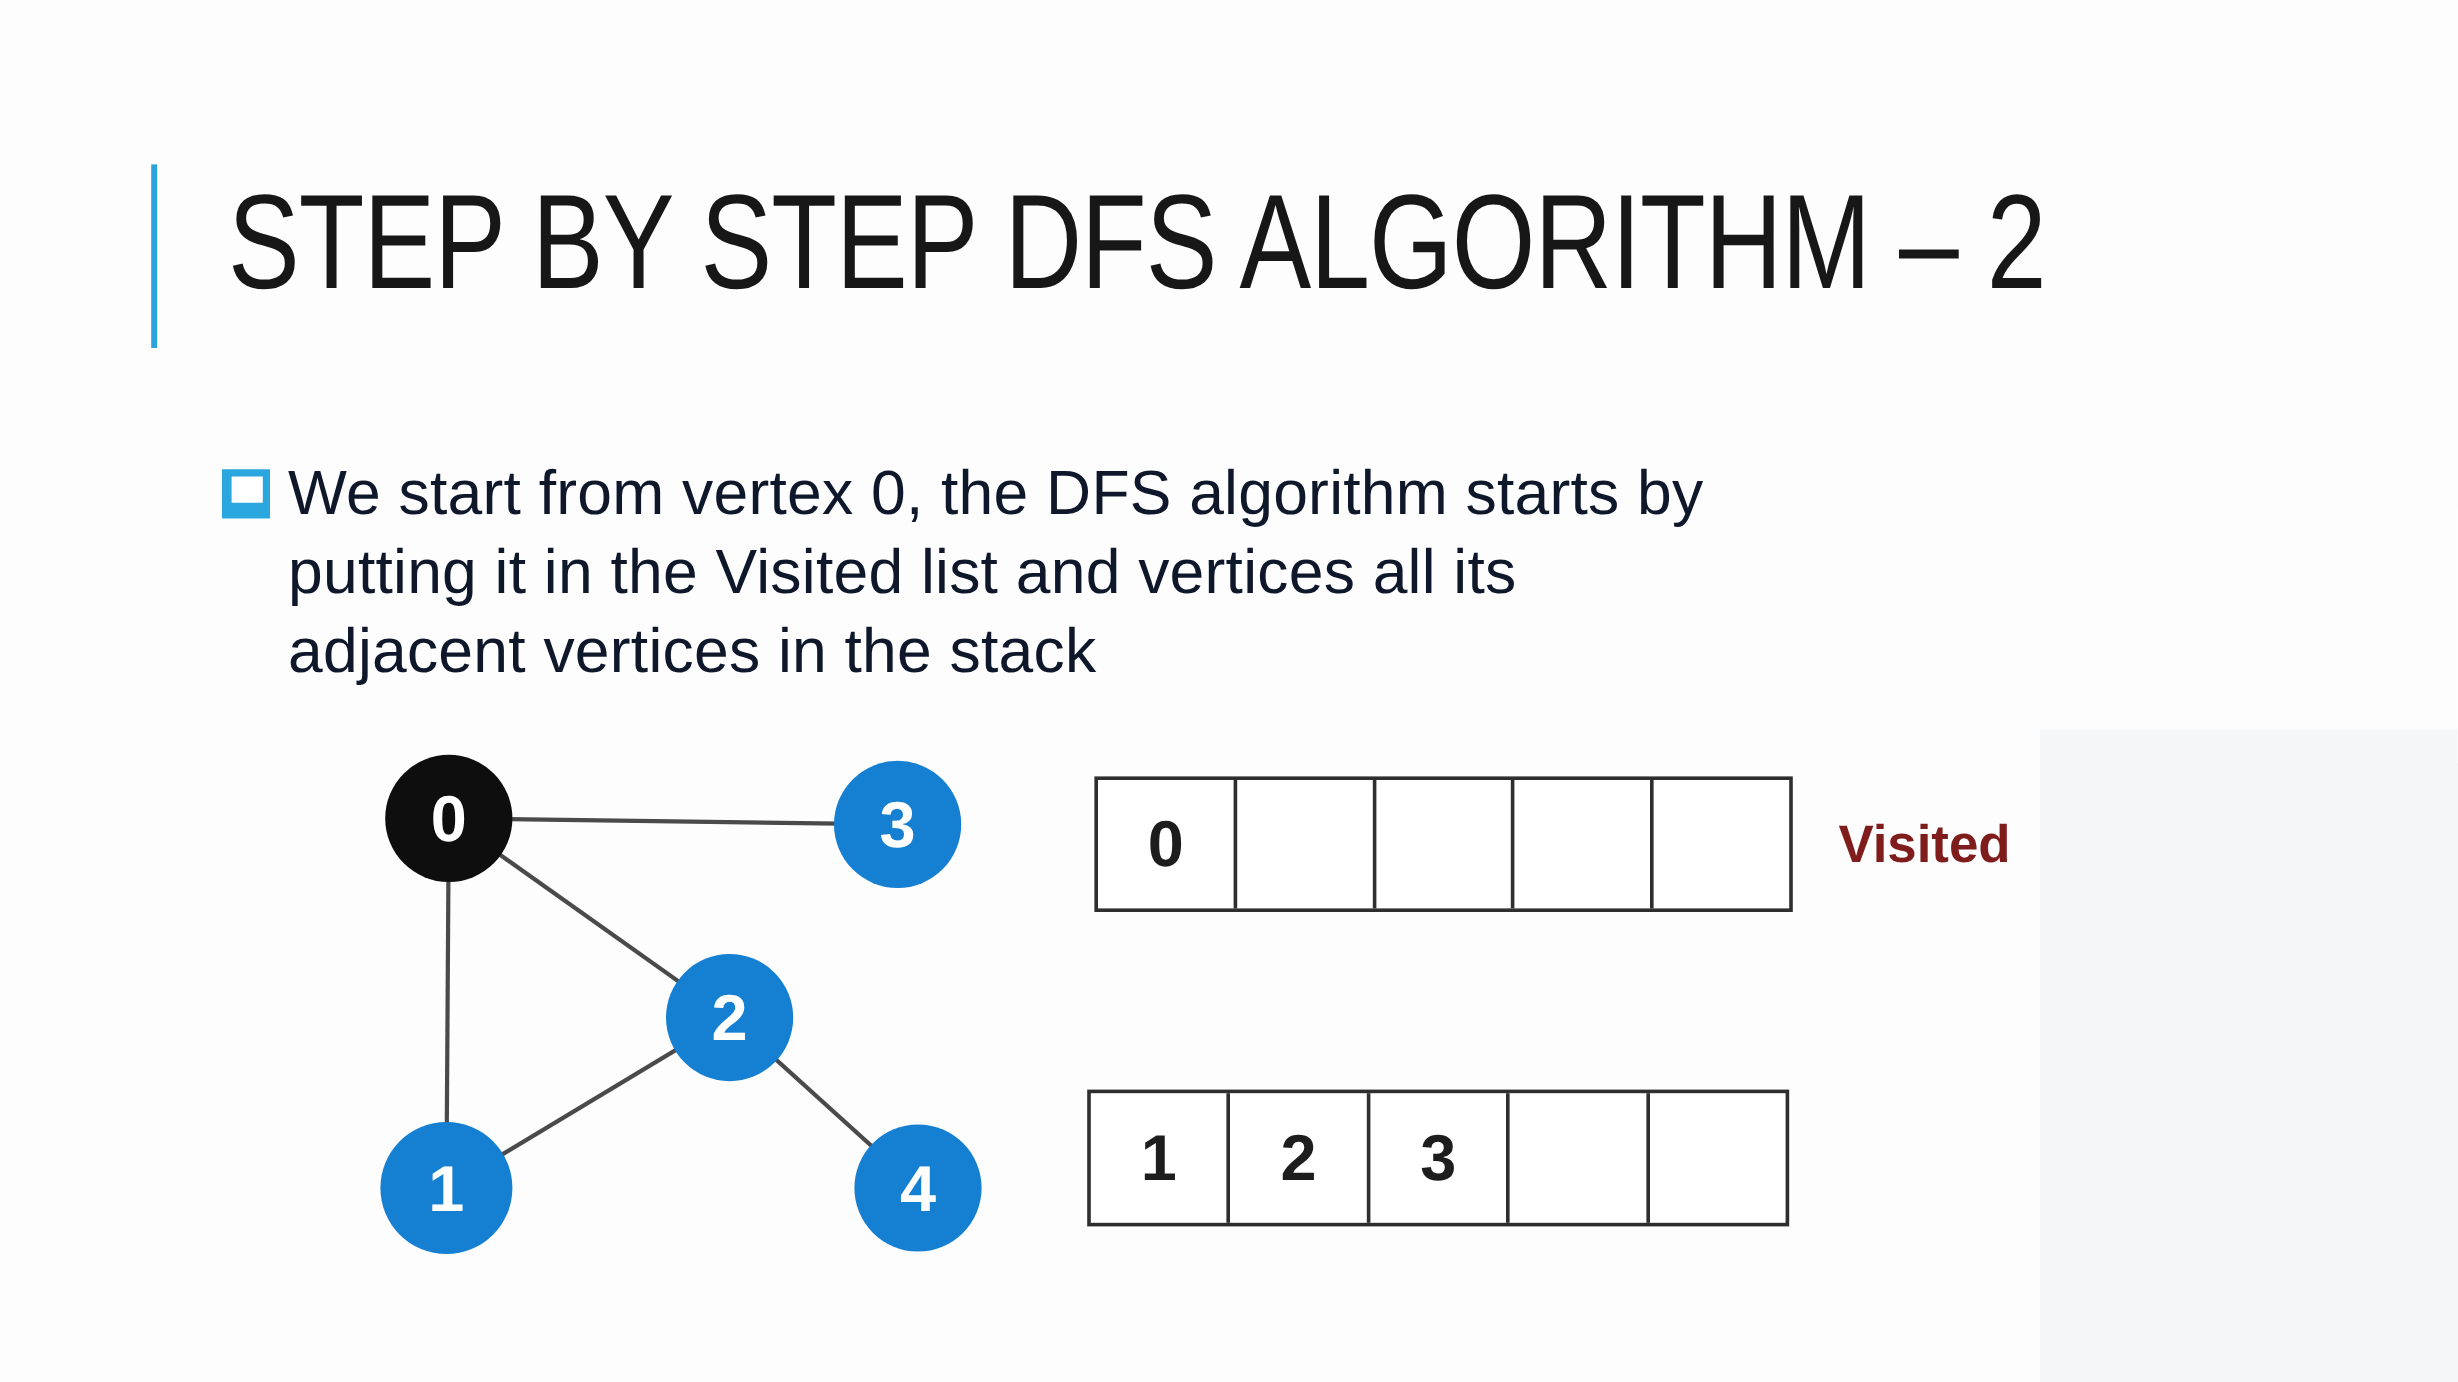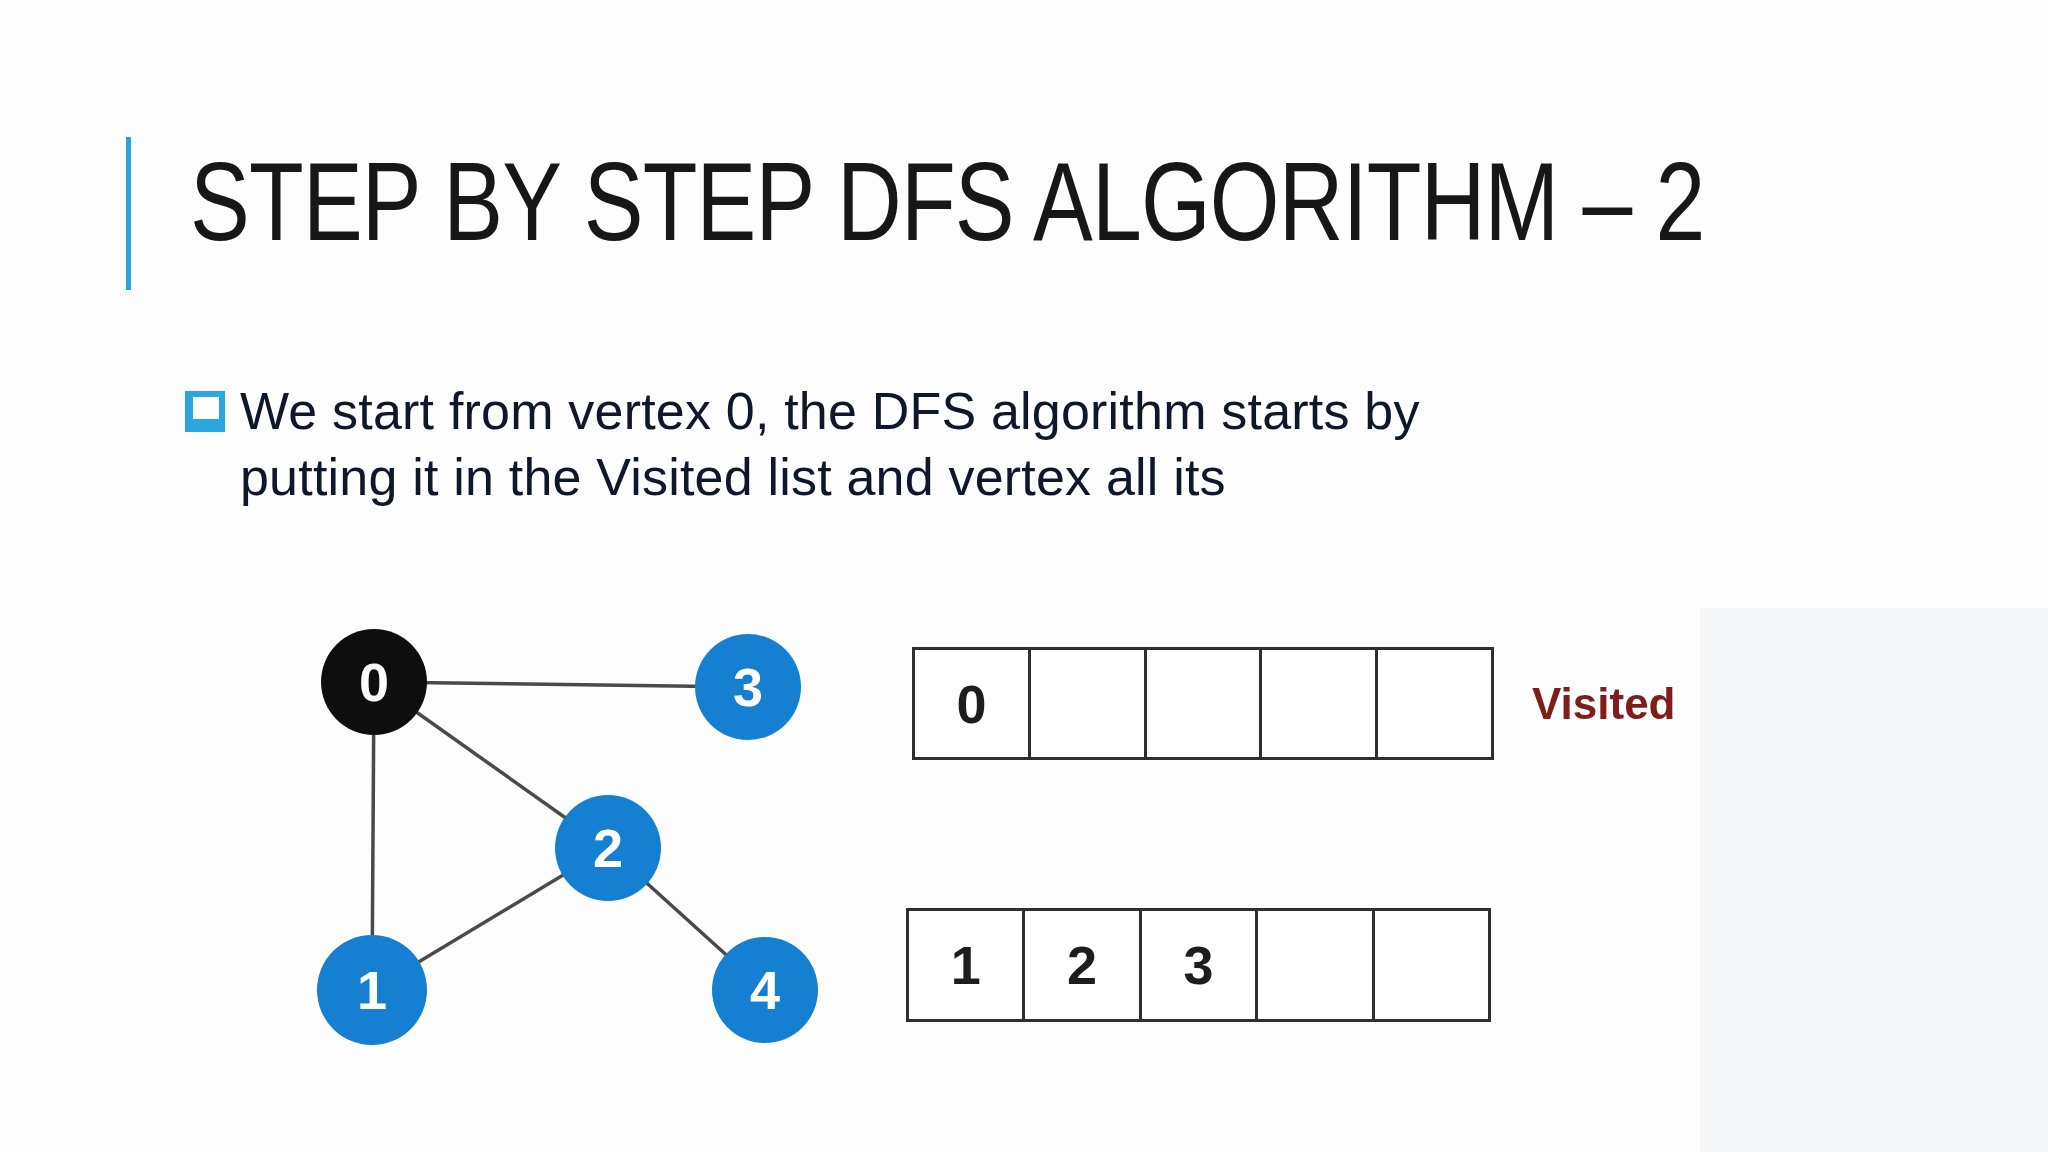--- a/index.html
+++ b/index.html
@@ -66,21 +66,22 @@
   <div class="bg-tint"></div>
 
   <div class="accent-bar"></div>
 
   <div class="title">STEP BY STEP DFS ALGORITHM – 2</div>
 
   <div class="body-block">
     <span class="bullet-square"></span>
     <div class="body-text">
       <div>We start from vertex 0, the DFS algorithm starts by</div>
-      <div>putting it in the Visited list and vertex all its</div>
+      <div>putting it in the Visited list and vertices all its</div>
+      <div>adjacent vertices in the stack</div>
     </div>
   </div>
 
   <svg class="graph-svg" width="560" height="460" viewBox="0 0 560 460">
 
     <line x1="84" y1="82" x2="458" y2="87" stroke="#4a4a4a" stroke-width="3.5"></line>
     <line x1="84" y1="82" x2="318" y2="248" stroke="#4a4a4a" stroke-width="3.5"></line>
     <line x1="84" y1="82" x2="82" y2="390" stroke="#4a4a4a" stroke-width="3.5"></line>
     <line x1="82" y1="390" x2="318" y2="248" stroke="#4a4a4a" stroke-width="3.5"></line>
     <line x1="318" y1="248" x2="475" y2="390" stroke="#4a4a4a" stroke-width="3.5"></line>

